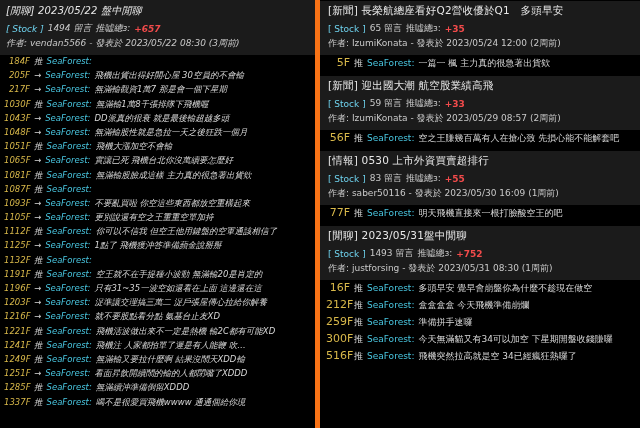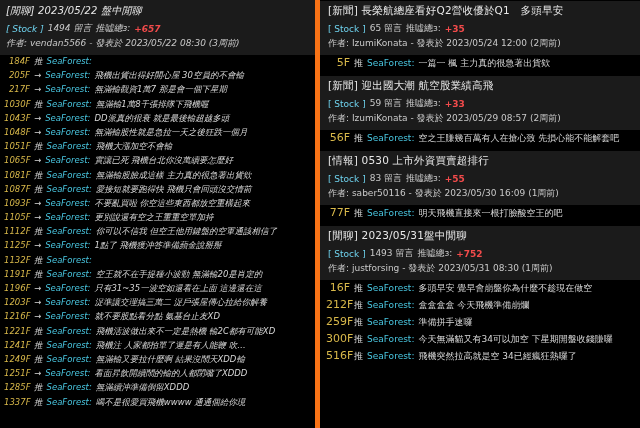--- a/index.html
+++ b/index.html
@@ -122,21 +122,20 @@
       <div class="row">
           <span class="rn">1081F</span>
           <span class="rtype">推</span>
           <span class="ruser">SeaForest:</span>
           <span class="rtext">無滿輸股臉成這樣 主力真的很急著出貨欸</span>
         </div>
       <div class="row">
           <span class="rn">1087F</span>
           <span class="rtype">推</span>
           <span class="ruser">SeaForest:</span>
-          <span class="rtext">愛接短就要跑得快 飛機只會回頭沒交情前</span>
         </div>
       <div class="row">
           <span class="rn">1093F</span>
           <span class="rtype">→</span>
           <span class="ruser">SeaForest:</span>
           <span class="rtext">不要亂買啦 你空這些東西都放空重構起來</span>
         </div>
       <div class="row">
           <span class="rn">1105F</span>
           <span class="rtype">→</span>

